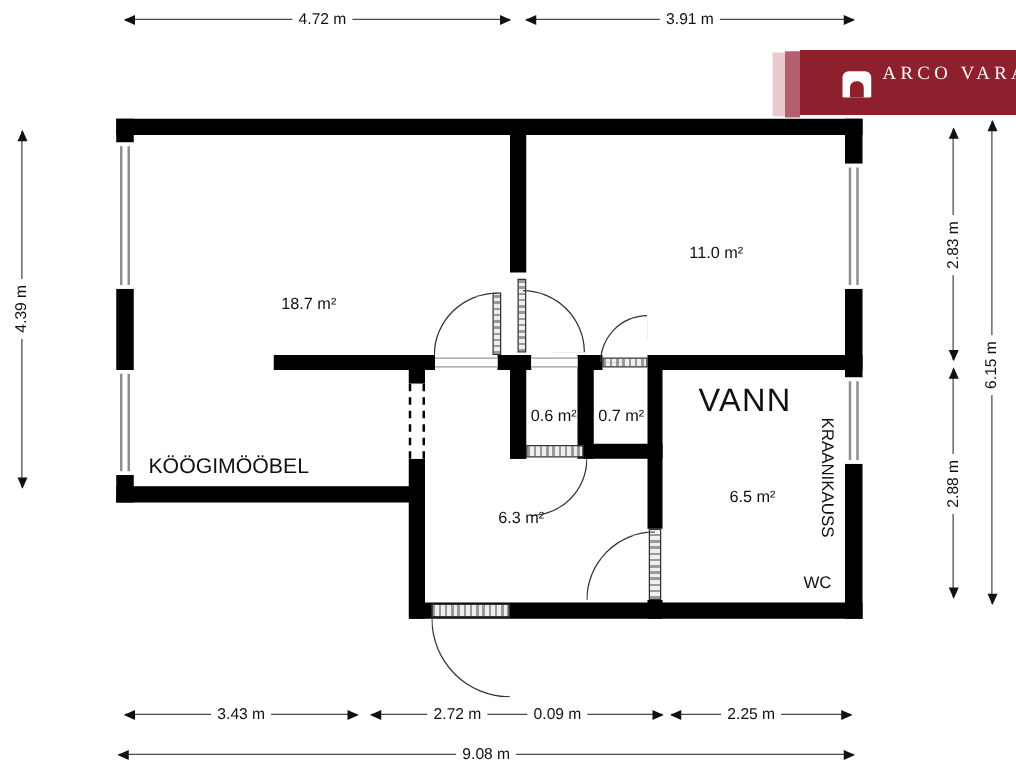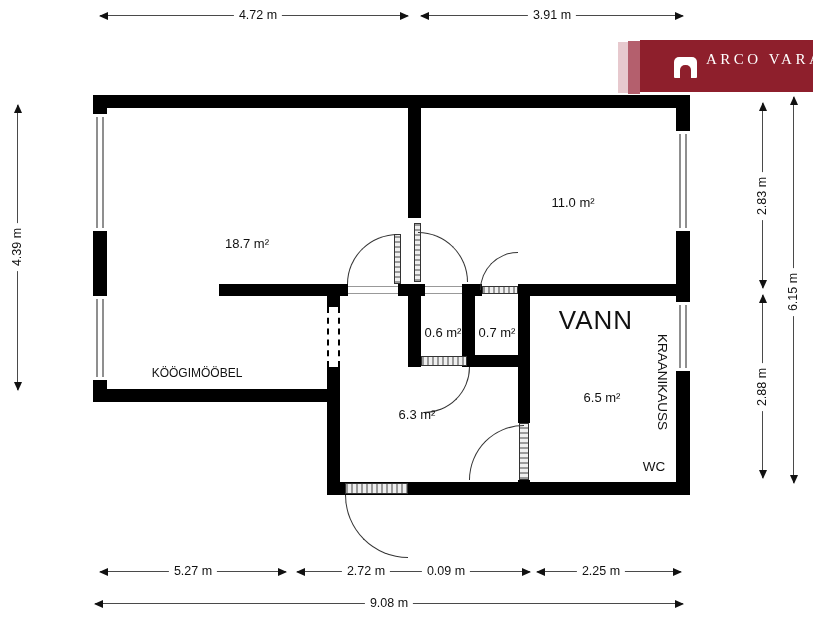--- a/index.html
+++ b/index.html
@@ -105,21 +105,21 @@
 
   <div class="leaf h" style="left:345px;top:483px;width:63px;height:11px"></div>
   <div class="arc bl" style="left:345px;top:495px;width:63px;height:63px"></div>
 
   <div class="roomlab" style="left:247px;top:243px">18.7 m²</div>
   <div class="roomlab" style="left:573px;top:202px">11.0 m²</div>
   <div class="roomlab" style="left:443px;top:332px">0.6 m²</div>
   <div class="roomlab" style="left:497px;top:332px">0.7 m²</div>
   <div class="roomlab" style="left:417px;top:414px">6.3 m²</div>
   <div class="roomlab" style="left:602px;top:397px">6.5 m²</div>
-  <div class="roomlab" style="left:197px;top:373px;font-size:12px">KÖÖGIMÖÖBEL</div>
+  <div class="roomlab" style="left:183px;top:373px;font-size:17px">KÖÖGIMÖÖBEL</div>
   <div class="roomlab big" style="left:596px;top:320px">VANN</div>
   <div class="roomlab rot90" style="left:662px;top:382px">KRAANIKAUSS</div>
   <div class="roomlab" style="left:654px;top:466px;font-size:13.5px">WC</div>
 
   <div class="title">
   </div>
 
   <div class="dimh" style="left:100px;top:15px;width:308px"></div>
   <div class="dlab" style="left:258px;top:15px">4.72 m</div>
   <div class="dimh" style="left:421px;top:15px;width:262px"></div>
@@ -129,21 +129,21 @@
   <div class="dlab rot" style="left:17px;top:247px">4.39 m</div>
 
   <div class="dimv" style="left:762px;top:103px;height:185px"></div>
   <div class="dlab rot" style="left:762px;top:196px">2.83 m</div>
   <div class="dimv" style="left:762px;top:295px;height:183px"></div>
   <div class="dlab rot" style="left:762px;top:387px">2.88 m</div>
   <div class="dimv" style="left:793px;top:97px;height:386px"></div>
   <div class="dlab rot" style="left:793px;top:292px">6.15 m</div>
 
   <div class="dimh" style="left:100px;top:571px;width:186px"></div>
-  <div class="dlab" style="left:193px;top:571px">5.27 m</div>
+  <div class="dlab" style="left:193px;top:571px">3.43 m</div>
   <div class="dimh" style="left:297px;top:571px;width:233px"></div>
   <div class="dlab" style="left:366px;top:571px">2.72 m</div>
   <div class="dlab" style="left:446px;top:571px">0.09 m</div>
   <div class="dimh" style="left:537px;top:571px;width:144px"></div>
   <div class="dlab" style="left:601px;top:571px">2.25 m</div>
   <div class="dimh" style="left:95px;top:603px;width:588px"></div>
   <div class="dlab" style="left:389px;top:603px">9.08 m</div>
 
   <div class="logo">
     <div class="stripe1"></div>

